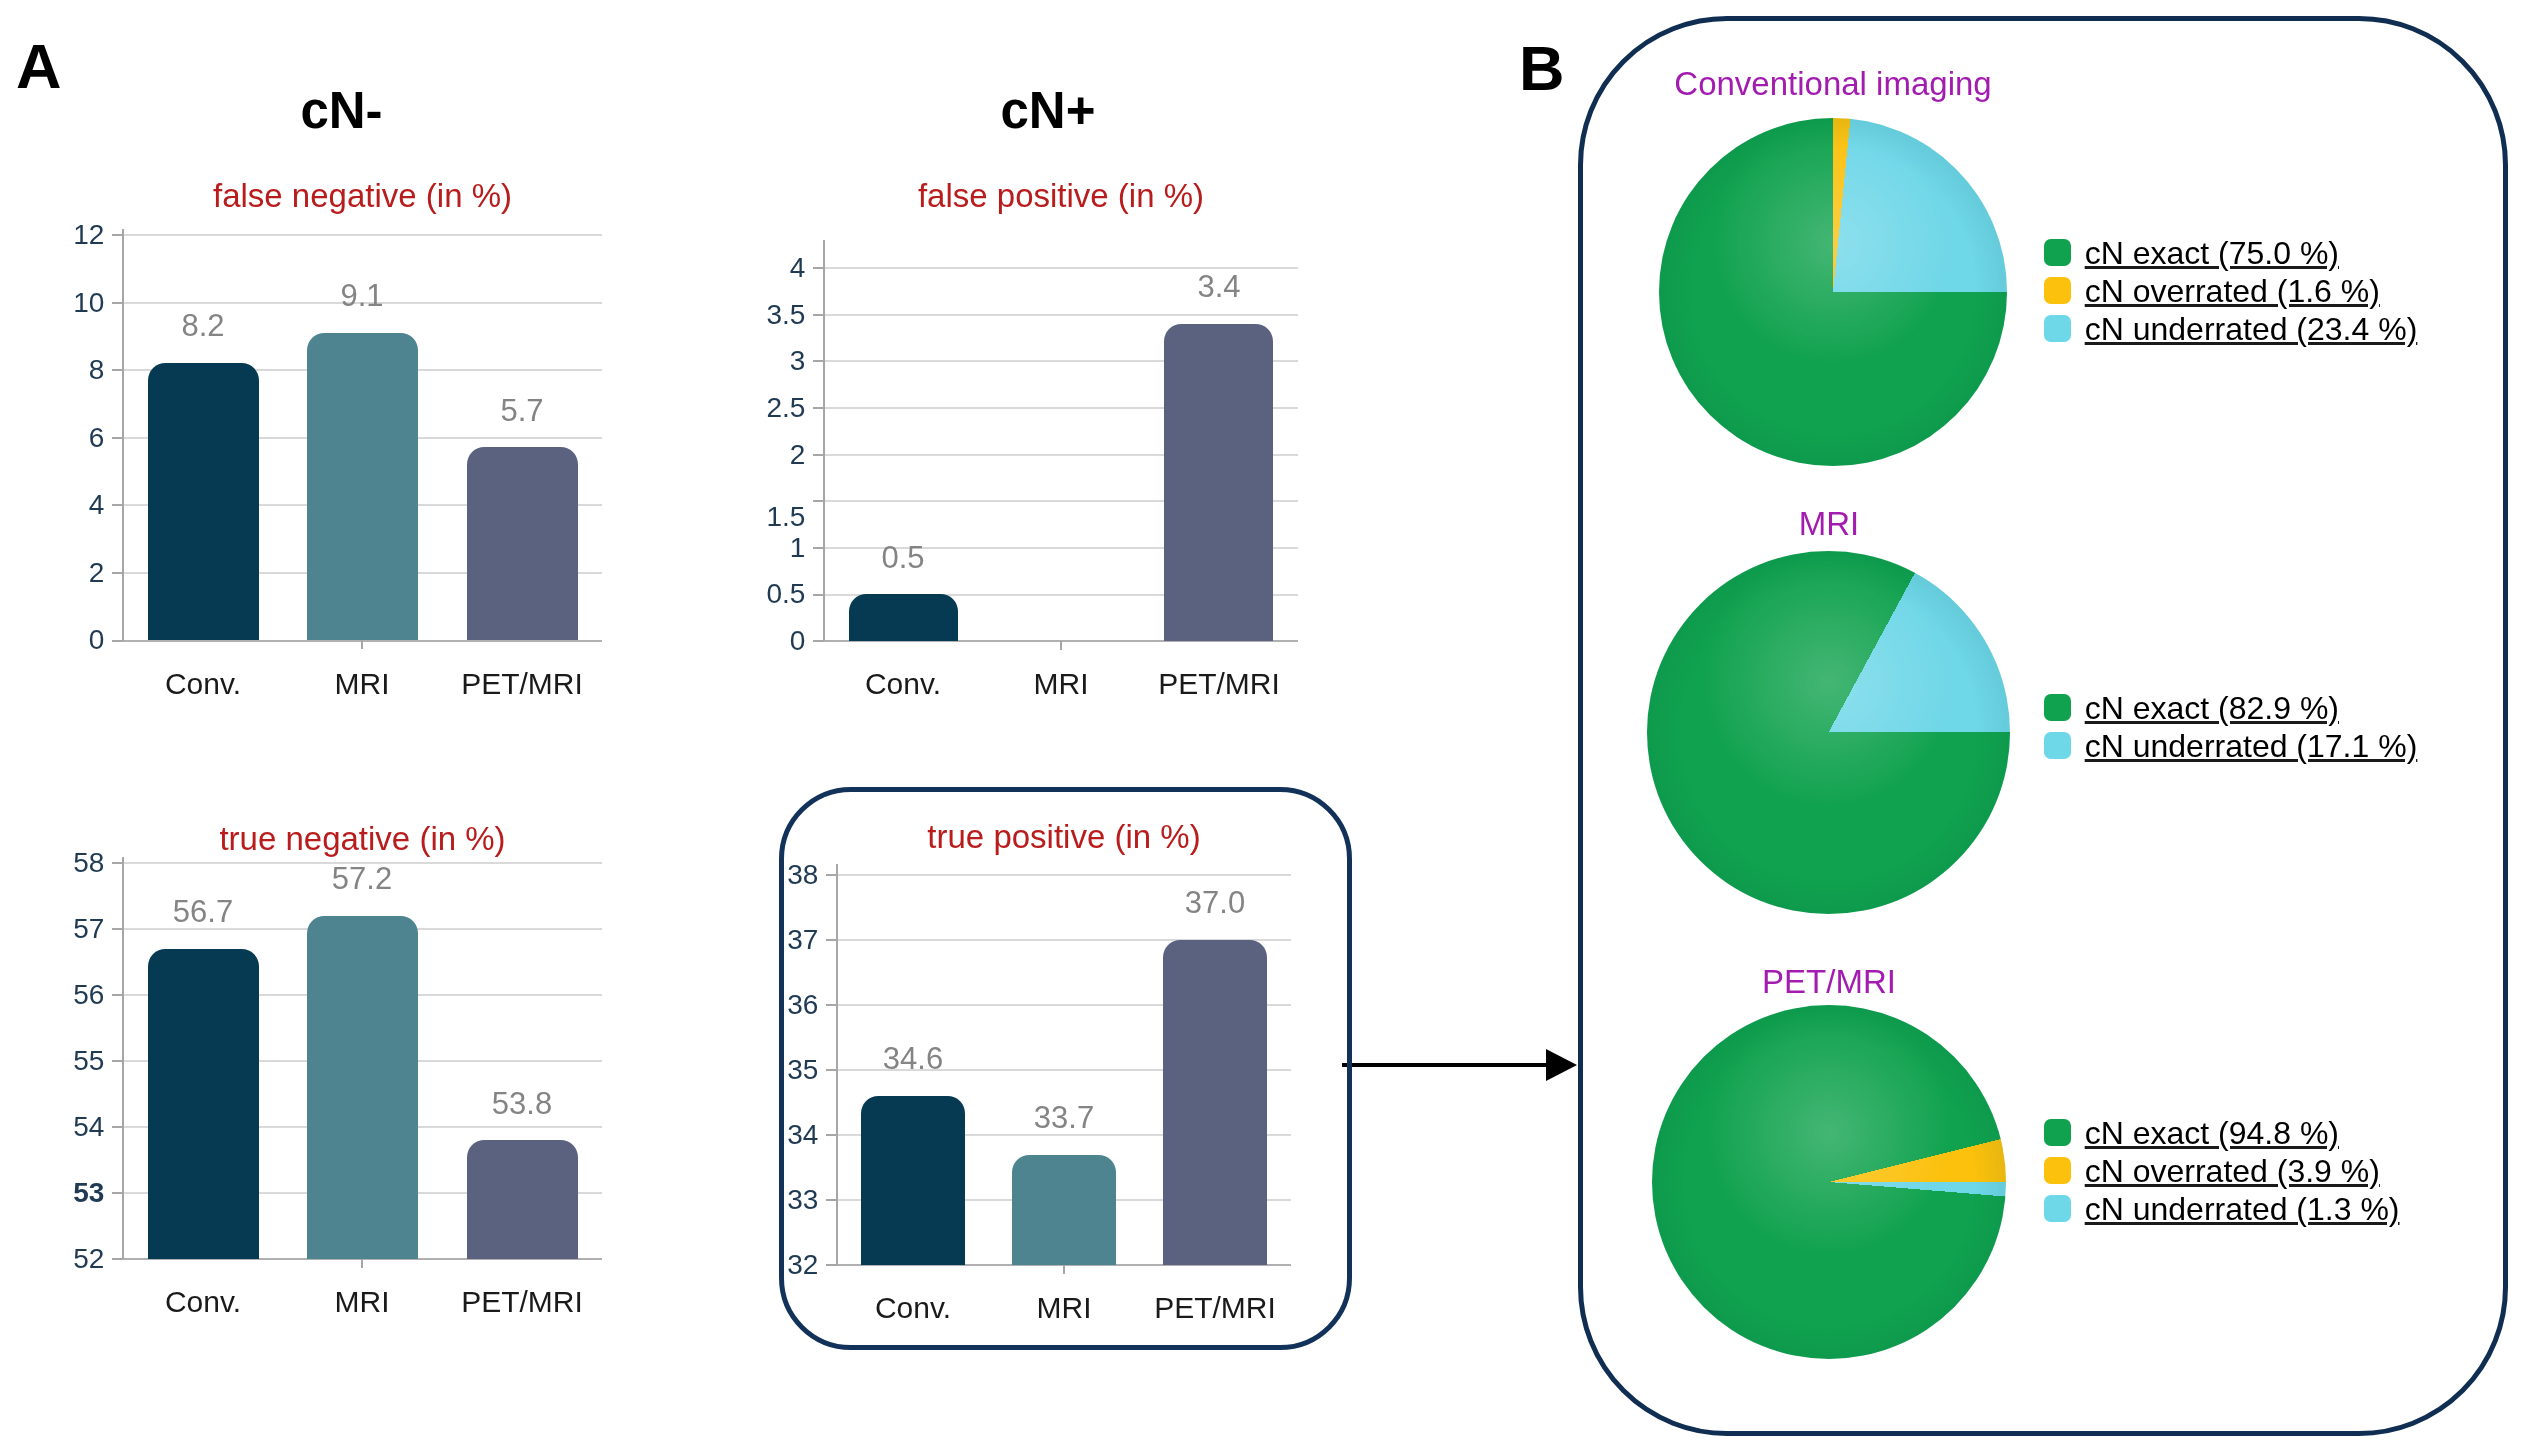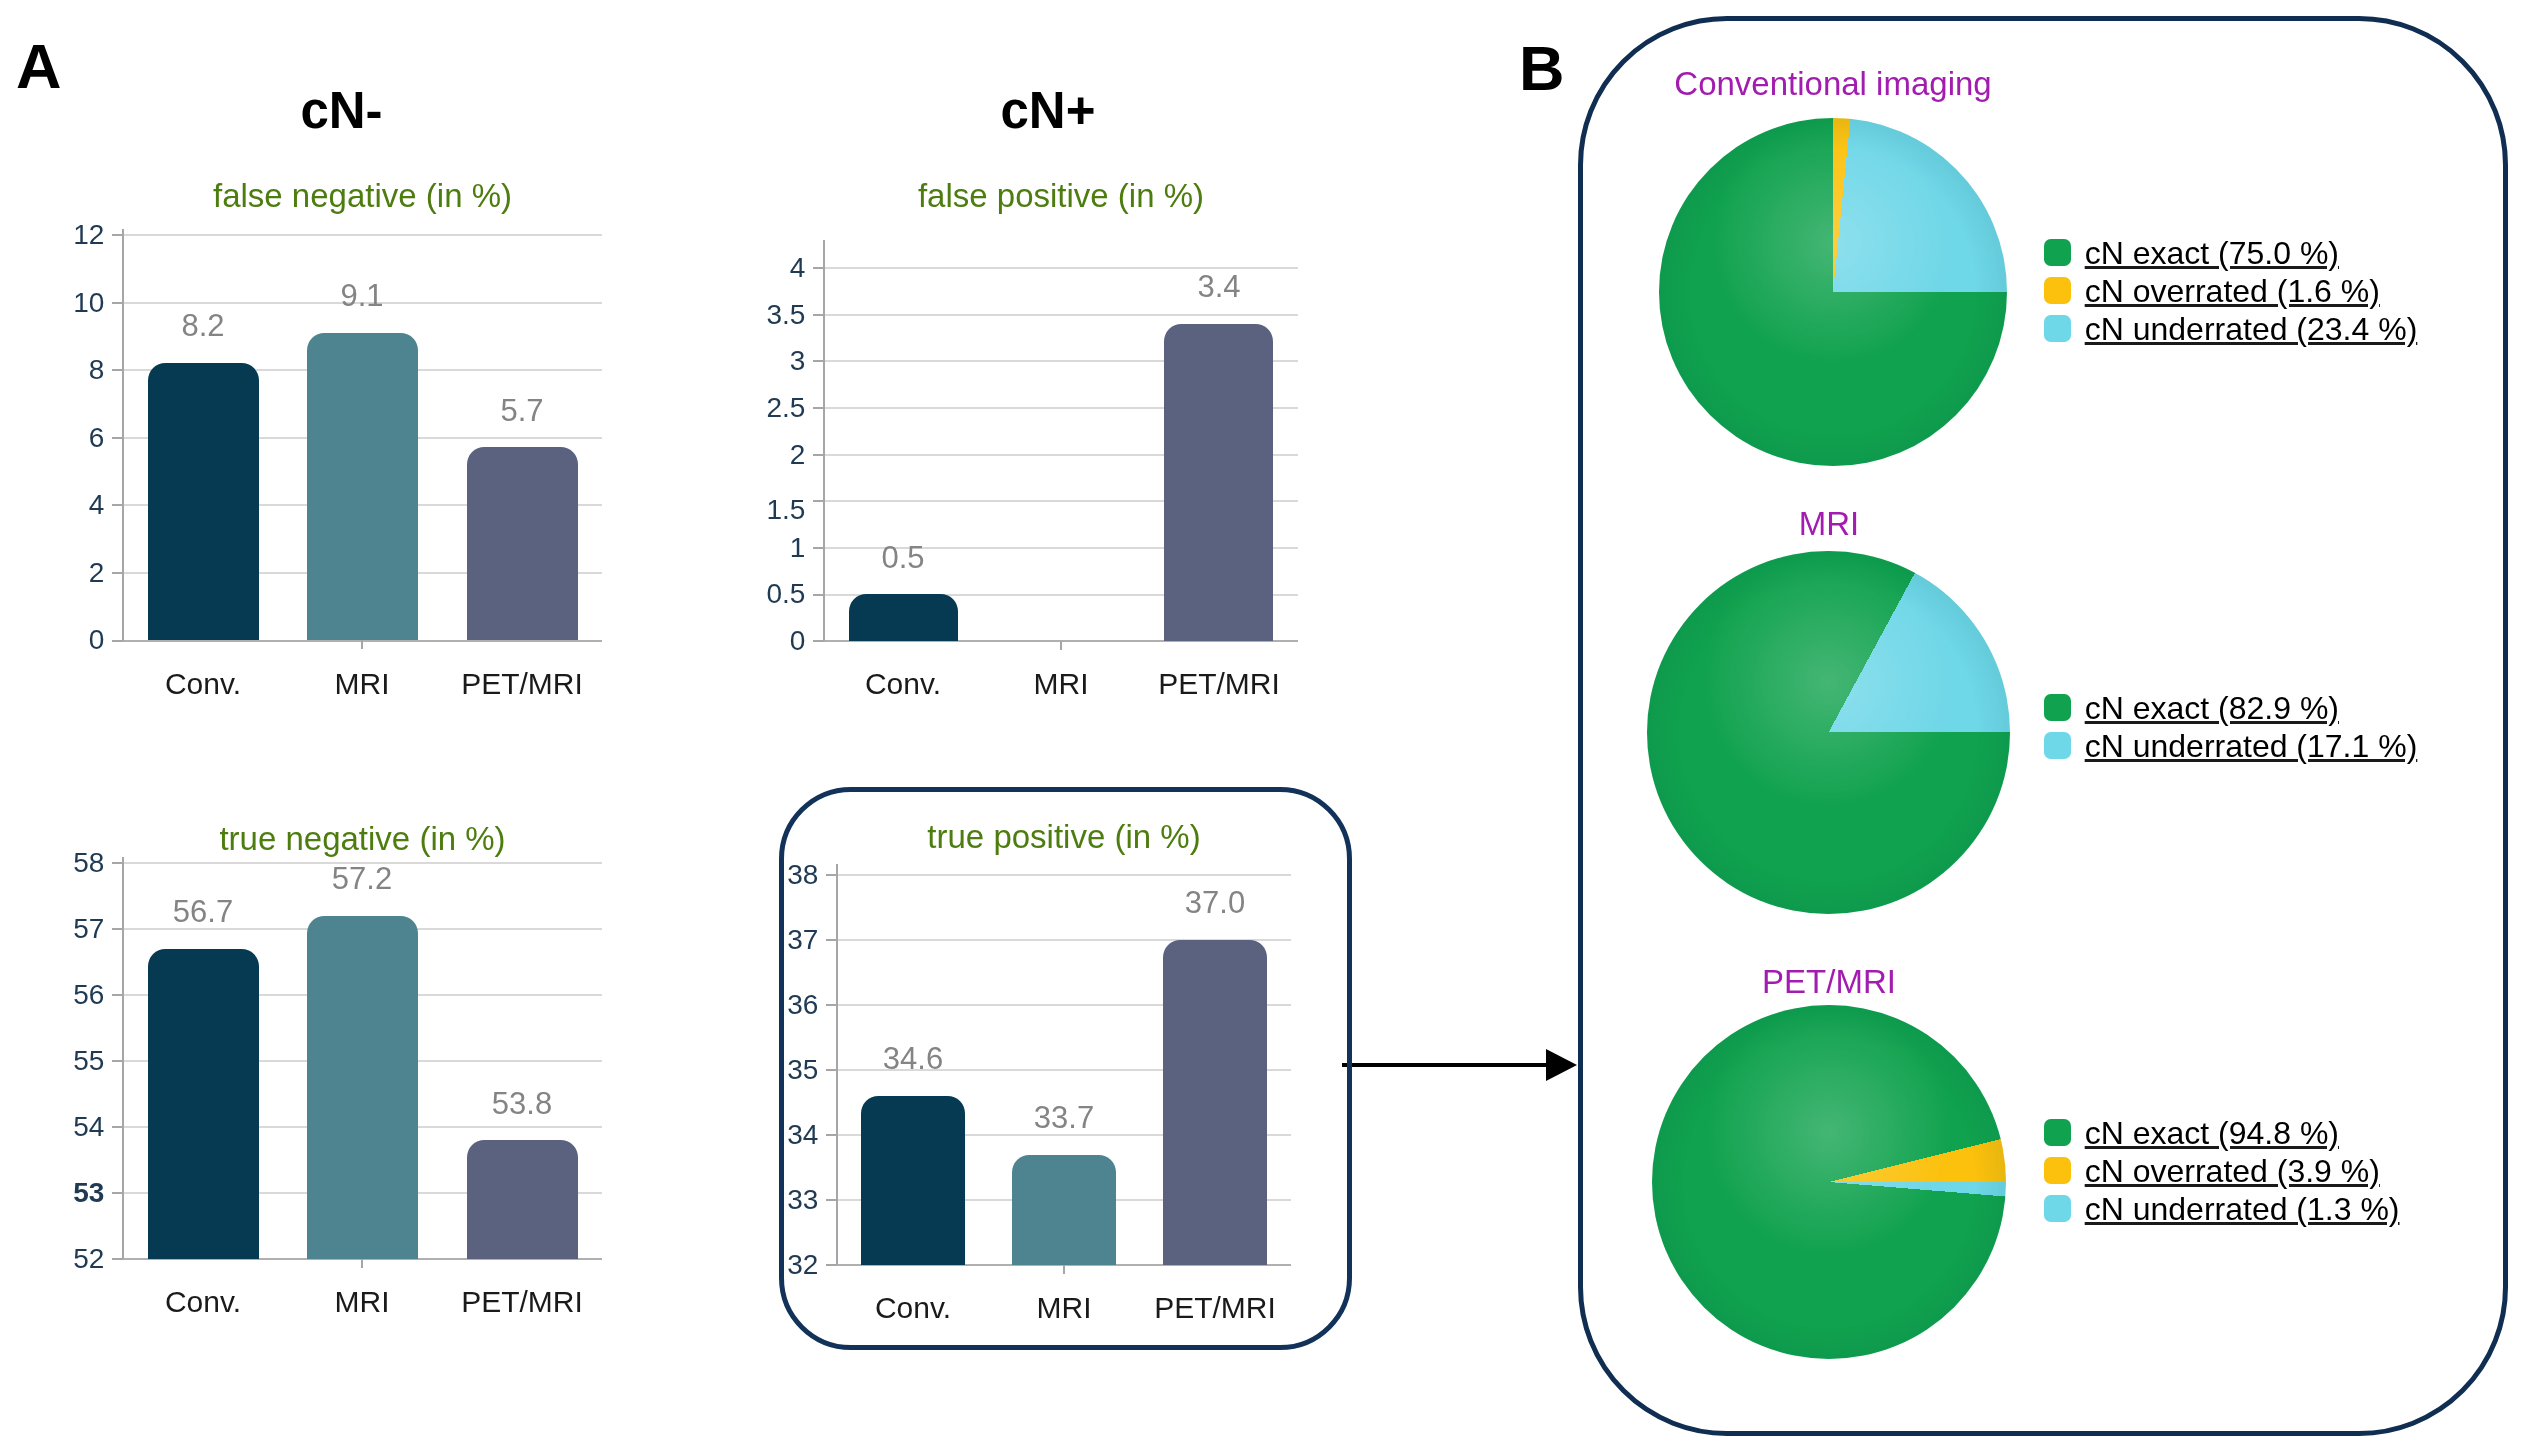--- a/index.html
+++ b/index.html
@@ -2,21 +2,21 @@
 <html style="font-size:10px"><head>
 <meta charset="utf-8">
 <style>
   html,body{margin:0;padding:0;background:#ffffff;}
   body{width:2525px;height:1452px;position:relative;overflow:hidden;
        font-family:"Liberation Sans",sans-serif;color:#1a1a1a;}
   .abs{position:absolute;}
   .panel-label{font-size:63px;font-weight:800;color:#000;line-height:1;}
   .group-title{font-size:51px;font-weight:700;color:#000;text-align:center;line-height:1;}
   .chart{position:absolute;}
-  .chart-title{position:absolute;font-size:33px;color:#4d7c0f;text-align:center;white-space:nowrap;line-height:1.1;}
+  .chart-title{position:absolute;font-size:33px;color:#b91c1c;text-align:center;white-space:nowrap;line-height:1.1;}
   .plot{position:absolute;}
   .gridline{position:absolute;left:0;right:0;height:1.9px;background:#d9d9d9;}
   .gridline.baseline{background:#b0b0b0;}
   .y-axis{position:absolute;width:1.9px;background:#a6a6a6;left:-0.6px;}
   .tickmark{position:absolute;width:11.2px;height:1.9px;background:#a6a6a6;left:-11.2px;}
   .center-tick{position:absolute;width:1.9px;height:8.7px;background:#a6a6a6;}
   .ytick{position:absolute;font-size:28px;color:#1f3a52;transform:translate(-100%,-50%);left:-18.7px;white-space:nowrap;}
   .bar{position:absolute;bottom:0;border-radius:17.4px 17.4px 0 0;}
   .value-label{position:absolute;font-size:31px;color:#848484;transform:translateX(-50%);white-space:nowrap;}
   .xlabel{position:absolute;font-size:30px;color:#1a1a1a;transform:translateX(-50%);white-space:nowrap;}
@@ -134,21 +134,21 @@
         <div class="tickmark" style="top: 372px;"></div>
         <div class="ytick" style="top: 373px;">0</div>
         <div class="gridline" style="top: 326px;"></div>
         <div class="tickmark" style="top: 326px;"></div>
         <div class="ytick" style="top: 326px;">0.5</div>
         <div class="gridline" style="top: 279px;"></div>
         <div class="tickmark" style="top: 279px;"></div>
         <div class="ytick" style="top: 280px;">1</div>
         <div class="gridline" style="top: 232px;"></div>
         <div class="tickmark" style="top: 232px;"></div>
-        <div class="ytick" style="top: 242px; text-align: center;">1.5</div>
+        <div class="ytick" style="top: 249px; text-align: center;">1.5</div>
         <div class="gridline" style="top: 186px;"></div>
         <div class="tickmark" style="top: 186px;"></div>
         <div class="ytick" style="top: 187px;">2</div>
         <div class="gridline" style="top: 139px;"></div>
         <div class="tickmark" style="top: 139px;"></div>
         <div class="ytick" style="top: 140px;">2.5</div>
         <div class="gridline" style="top: 92px;"></div>
         <div class="tickmark" style="top: 92px;"></div>
         <div class="ytick" style="top: 93px;">3</div>
         <div class="gridline" style="top: 46px;"></div>

